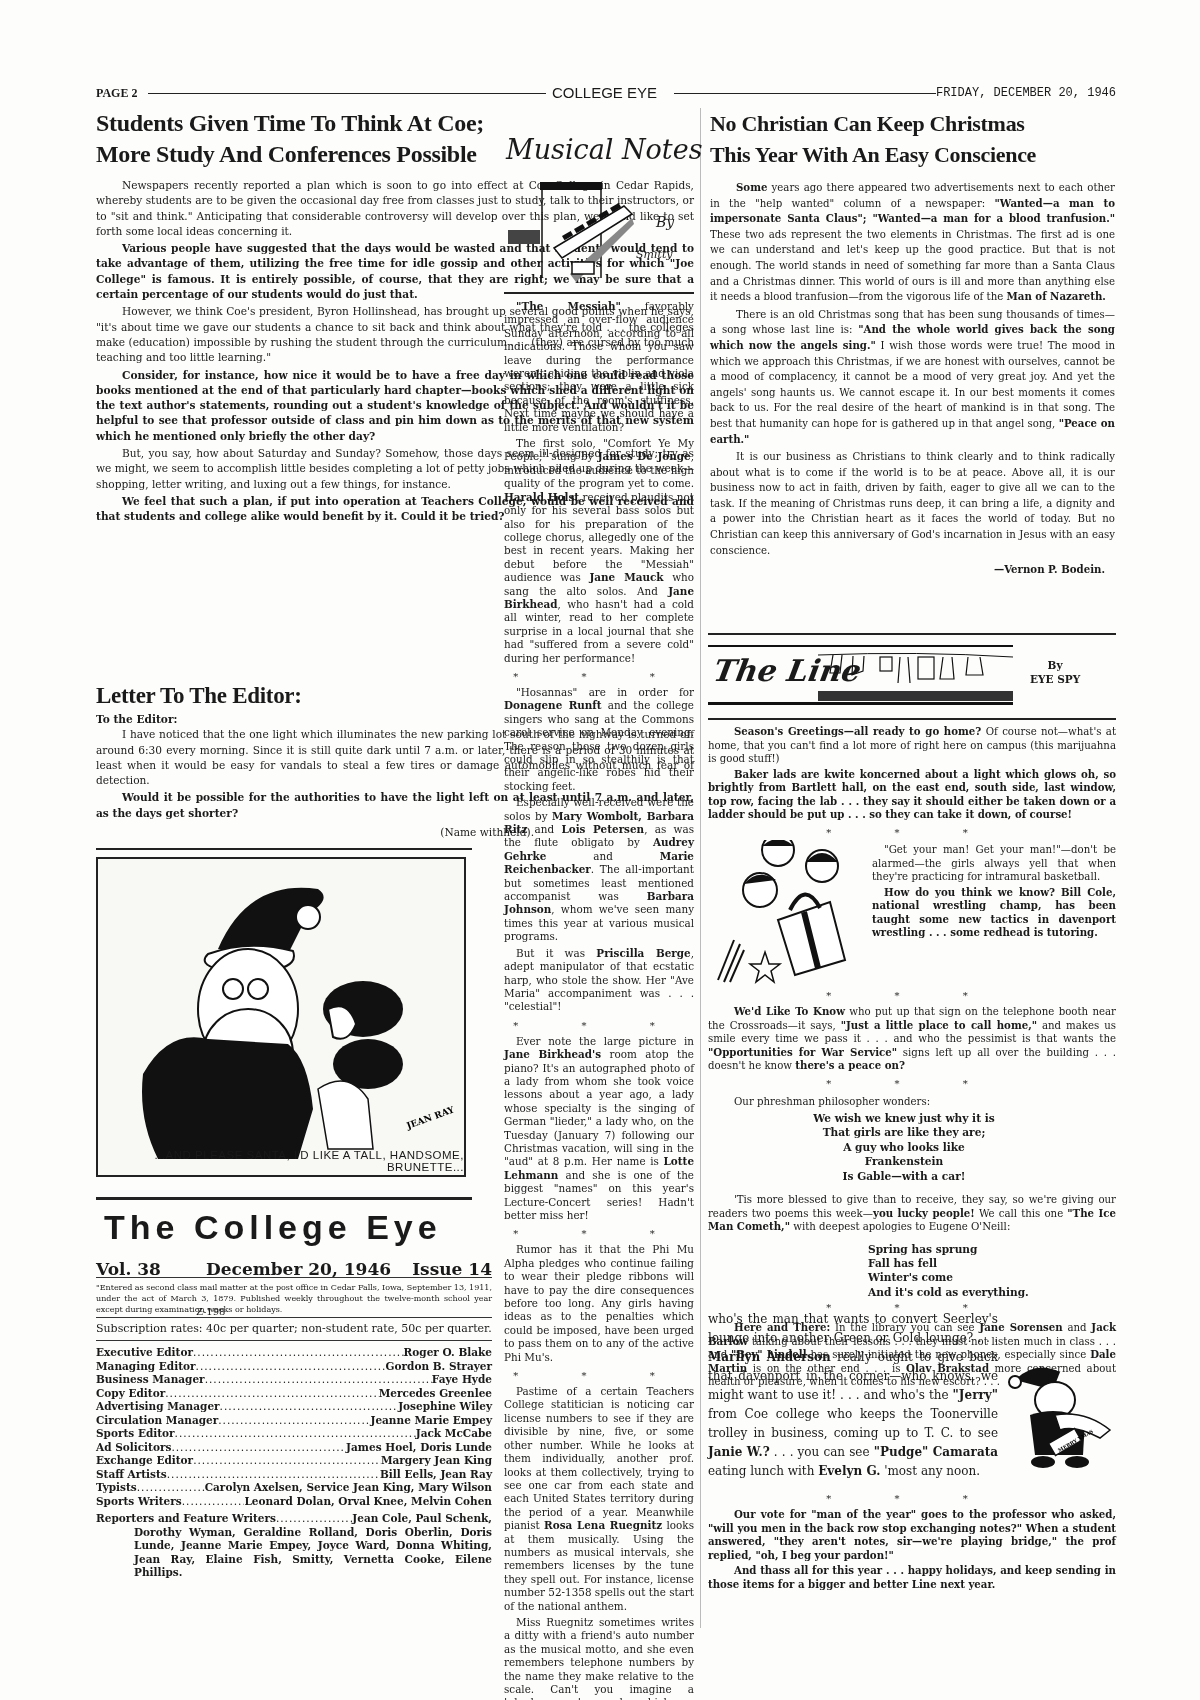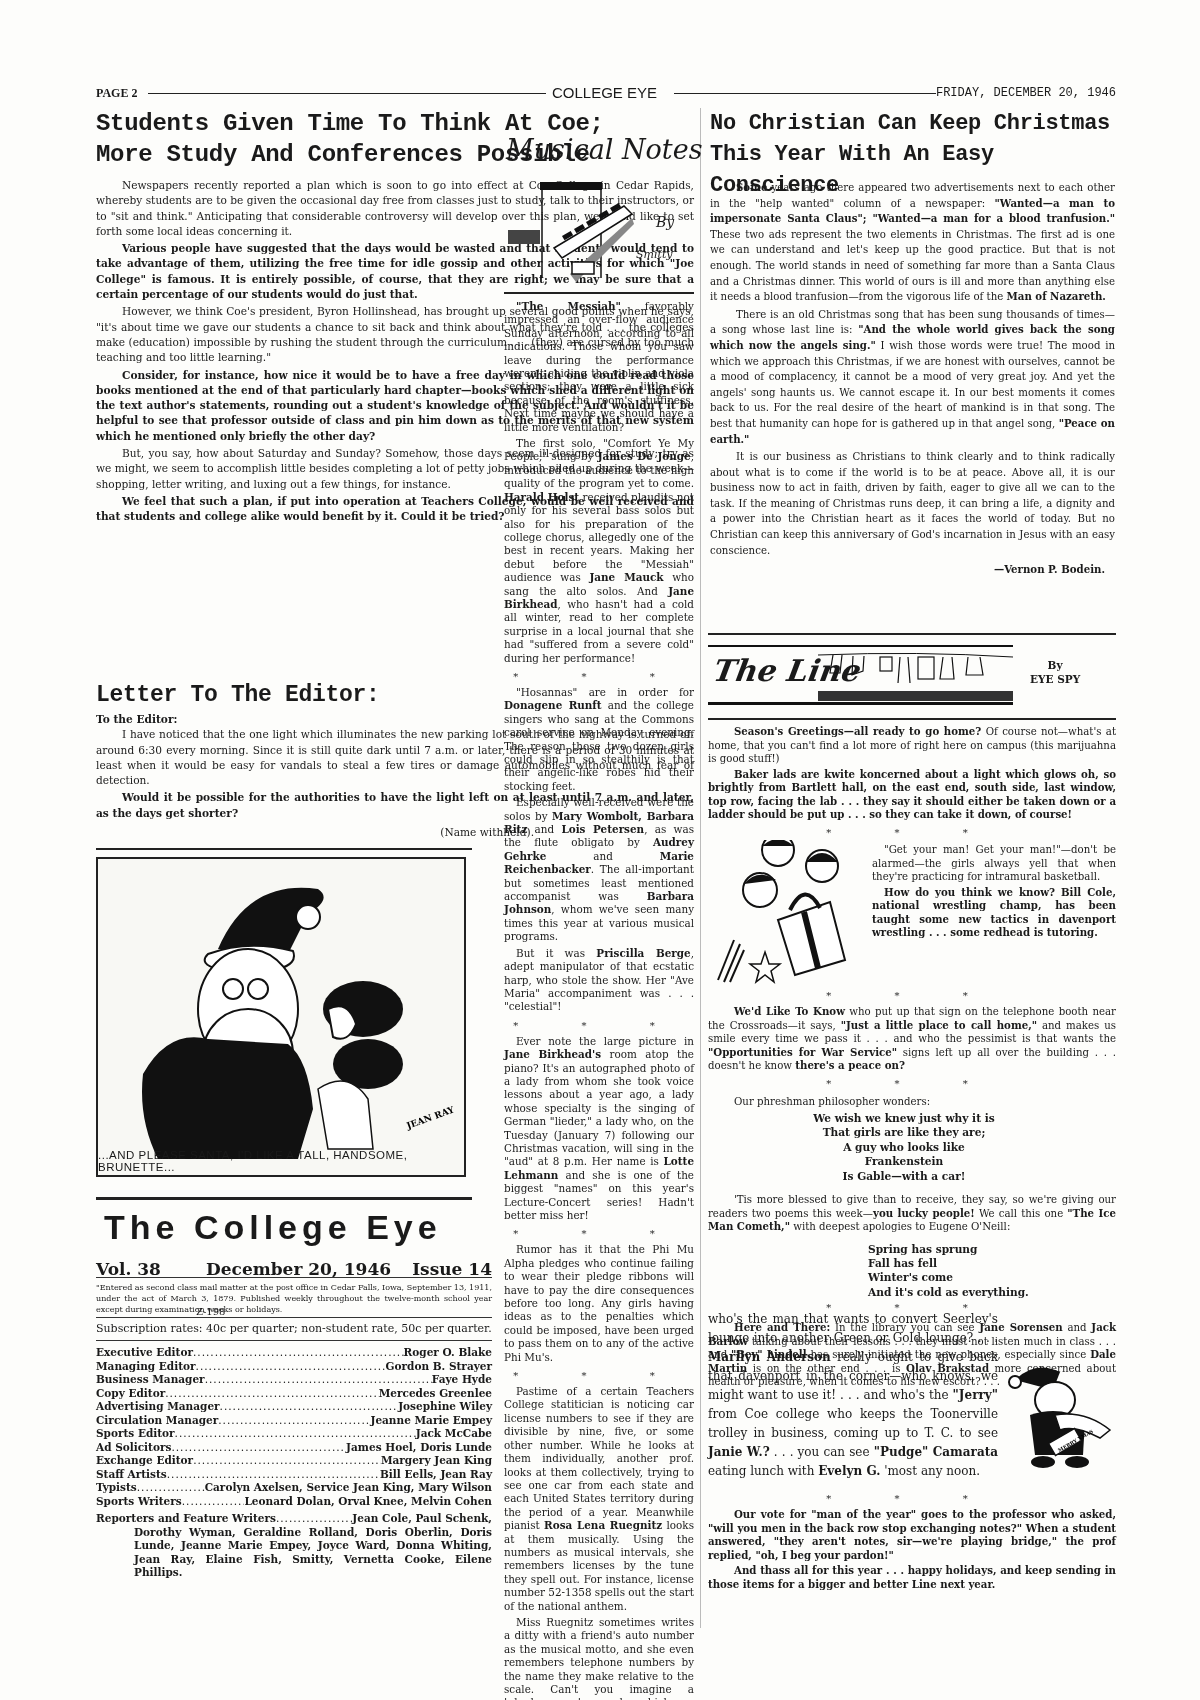--- a/index.html
+++ b/index.html
@@ -4,21 +4,21 @@
 <style>
   * { box-sizing: border-box; margin: 0; padding: 0; }
   html, body { width: 1200px; height: 1700px; background: #fdfdfb; }
   body { position: relative; font-family: "DejaVu Serif", "Liberation Serif", serif; color: #1a1a1a; overflow: hidden; }
   .abs { position: absolute; }
   .headerbar { left: 96px; top: 84px; width: 1020px; height: 18px; font-size: 11px; }
   .headerbar .page { position: absolute; left: 0; top: 2px; font-weight: bold; font-family: "Liberation Serif", serif; font-size: 12px; }
   .headerbar .rule { position: absolute; top: 9px; height: 1px; background: #222; }
   .headerbar .pub { position: absolute; left: 456px; top: 0; font-family: "Liberation Sans", sans-serif; font-size: 15px; }
   .headerbar .date { position: absolute; right: 0; top: 2px; font-family: Liberation Mono, monospace; font-size: 12px; }
-  .headline { font-family: Liberation Mono, monospace; font-weight: bold; font-size: 24px; line-height: 31px; letter-spacing: -0.3px; }
+  .headline { font-family: Liberation Serif, serif; font-weight: bold; font-size: 24px; line-height: 31px; letter-spacing: -0.3px; }
   .body { font-size: 10.6px; line-height: 15.3px; text-align: justify; }
   .body p { text-indent: 26px; margin-bottom: 2px; }
   .narrow { font-size: 10.4px; line-height: 13.4px; text-align: justify; }
   .narrow p { text-indent: 12px; margin-bottom: 3px; }
   .stars { text-align: center; letter-spacing: 30px; font-size: 10px; line-height: 18px; }
   b { font-weight: bold; }
   .musical-title { font-family: "DejaVu Serif", serif; font-style: italic; font-size: 27px; }
   .cartoon { left: 96px; top: 857px; width: 370px; height: 320px; border: 2px solid #222; background: #f8f8f4; }
   .masthead { font-family: "Liberation Sans", sans-serif; font-weight: 900; font-size: 34px; letter-spacing: 5px; }
   .staff-row { display: flex; font-size: 10.5px; line-height: 13.5px; font-weight: bold; }
@@ -72,21 +72,21 @@
     <ellipse cx="150" cy="195" rx="45" ry="45" fill="#fff" stroke="#111" stroke-width="2"></ellipse>
     <circle cx="135" cy="130" r="10" fill="none" stroke="#111" stroke-width="2"></circle>
     <circle cx="160" cy="130" r="10" fill="none" stroke="#111" stroke-width="2"></circle>
     <path d="M45 215 Q70 170 110 180 L190 185 Q210 200 215 250 L200 300 L60 300 Q40 260 45 215 Z" fill="#111"></path>
     <ellipse cx="265" cy="150" rx="40" ry="28" fill="#111"></ellipse>
     <path d="M230 150 Q250 140 258 165 Q250 185 235 178 Z" fill="#fff" stroke="#111" stroke-width="2"></path>
     <ellipse cx="270" cy="205" rx="35" ry="25" fill="#111"></ellipse>
     <path d="M220 230 Q250 210 270 240 L275 290 L230 290 Z" fill="#fff" stroke="#111" stroke-width="1.5"></path>
     <text x="310" y="270" font-size="9" font-weight="bold" transform="rotate(-20 310 270)">JEAN RAY</text>
   </svg>
-  <div class="abs" style="left:0;bottom:2px;width:100%;text-align:left;font-family:'Liberation Sans',sans-serif;font-size:11.5px;letter-spacing:0.5px;">...AND PLEASE SANTA, I'D LIKE A TALL, HANDSOME, BRUNETTE...</div>
+  <div class="abs" style="left:0;bottom:2px;width:100%;text-align:right;font-family:'Liberation Sans',sans-serif;font-size:11.5px;letter-spacing:0.5px;">...AND PLEASE SANTA, I'D LIKE A TALL, HANDSOME, BRUNETTE...</div>
 </div>
 <div class="abs hr" style="left:96px;top:1197px;width:376px;height:3px;"></div>
 
 <div class="abs masthead" style="left:104px;top:1208px;">The College Eye</div>
 <div class="abs" style="left:196px;top:1306px;font-size:10px;font-weight:normal;">Z-198</div>
 <div class="abs" style="left:96px;top:1259px;width:396px;font-size:17px;font-weight:bold;">
   <span>Vol. 38</span>
   <span style="position:absolute;left:110px;">December 20, 1946</span>
   <span style="position:absolute;right:0;">Issue 14</span>
 </div>

